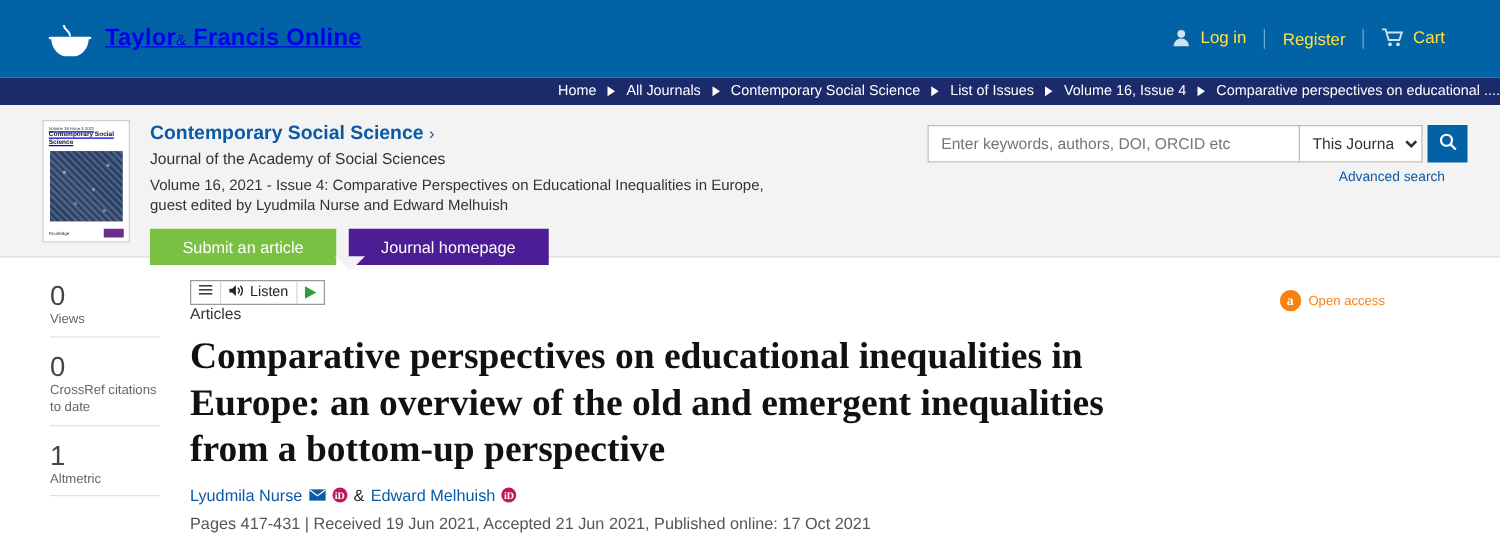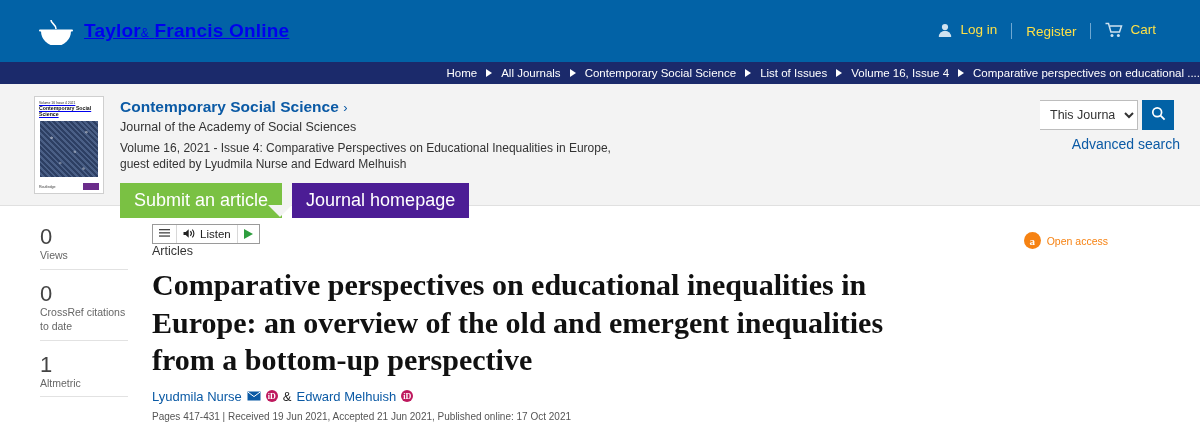--- a/index.html
+++ b/index.html
@@ -162,22 +162,22 @@
     max-width: 620px;
   }
   .jbuttons {
     margin-top: 11px;
     display: flex;
     gap: 10px;
   }
   .btn {
     border: none;
     cursor: pointer;
-    font-size: 18px;
-    padding: 7px 14px;
+    font-size: 13px;
+    padding: 7px 26px;
     color: #fff;
     font-family: "Liberation Sans", sans-serif;
   }
   .btn-green { background: #7ac143; color: #fff; }
   .btn-navy { background: #4c1d95; color: #fff; }
 
   
   .searchbox {
     position: absolute;
     right: 26px;
@@ -212,23 +212,23 @@
     background: #0262a6;
     border: none;
     margin-left: 4px;
     cursor: pointer;
     display: flex;
     align-items: center;
     justify-content: center;
   }
   .adv-search {
     position: absolute;
-    right: 20px;
+    right: 44px;
     top: 52px;
-    font-size: 14px;
+    font-size: 11px;
     color: #0b5aa5;
     text-decoration: none;
   }
 
   
   .pointer {
     position: absolute;
     left: 268px;
     bottom: -12px;
     width: 0; height: 0;
@@ -346,21 +346,21 @@
     background: #be185d;
     display: inline-flex;
     align-items: center;
     justify-content: center;
     color: #fff;
     font-size: 8px;
     font-weight: bold;
     font-family: "Liberation Serif", serif;
   }
   .pubinfo {
-    font-size: 10px;
+    font-size: 13px;
     color: #555;
     margin-bottom: 12px;
   }
 </style>
 </head>
 <body>
 
 <div class="header">
   <a class="brand" href="#">
     <span class="brand-logo">
@@ -440,20 +440,21 @@
       <span>Volume 16, 2021 - Issue 4: Comparative Perspectives on Educational Inequalities in Europe,</span><br>
       <span>guest edited by Lyudmila Nurse and Edward Melhuish</span>
     </div>
     <div class="jbuttons">
       <button class="btn btn-green">Submit an article</button>
       <button class="btn btn-navy">Journal homepage</button>
     </div>
   </div>
 
   <div class="searchbox">
+    <input class="search-input" type="text" placeholder="Enter keywords, authors, DOI, ORCID etc" style="">
     <select class="search-select">
       <option>This Journal</option>
       <option>All Journals</option>
     </select>
     <button class="search-btn">
       <span>
         <svg width="15" height="15" viewBox="0 0 15 15">
           <circle cx="6.2" cy="6.2" r="4.4" fill="none" stroke="#ffffff" stroke-width="1.7"></circle>
           <line x1="9.6" y1="9.6" x2="13.6" y2="13.6" stroke="#ffffff" stroke-width="1.9"></line>
         </svg>

